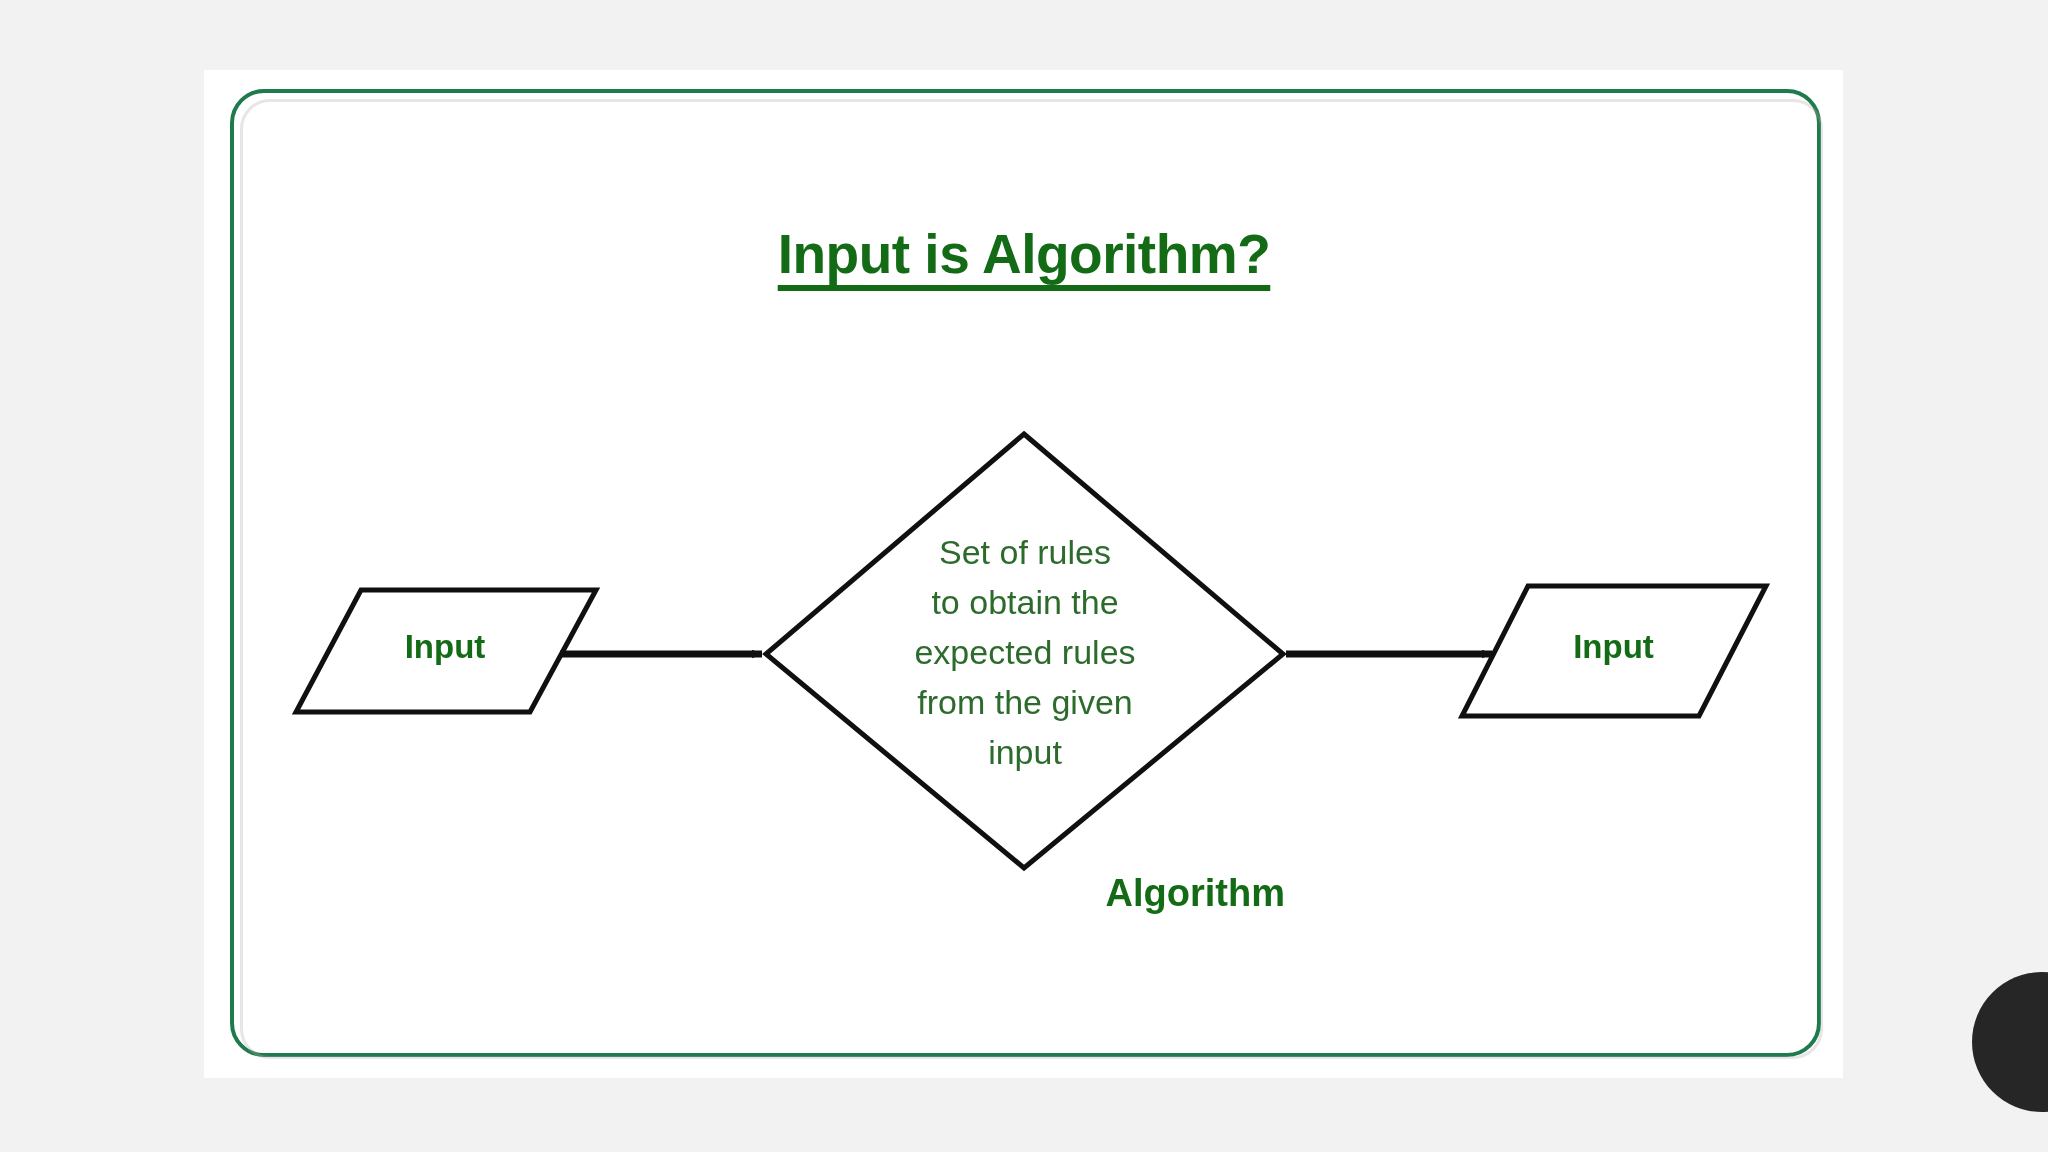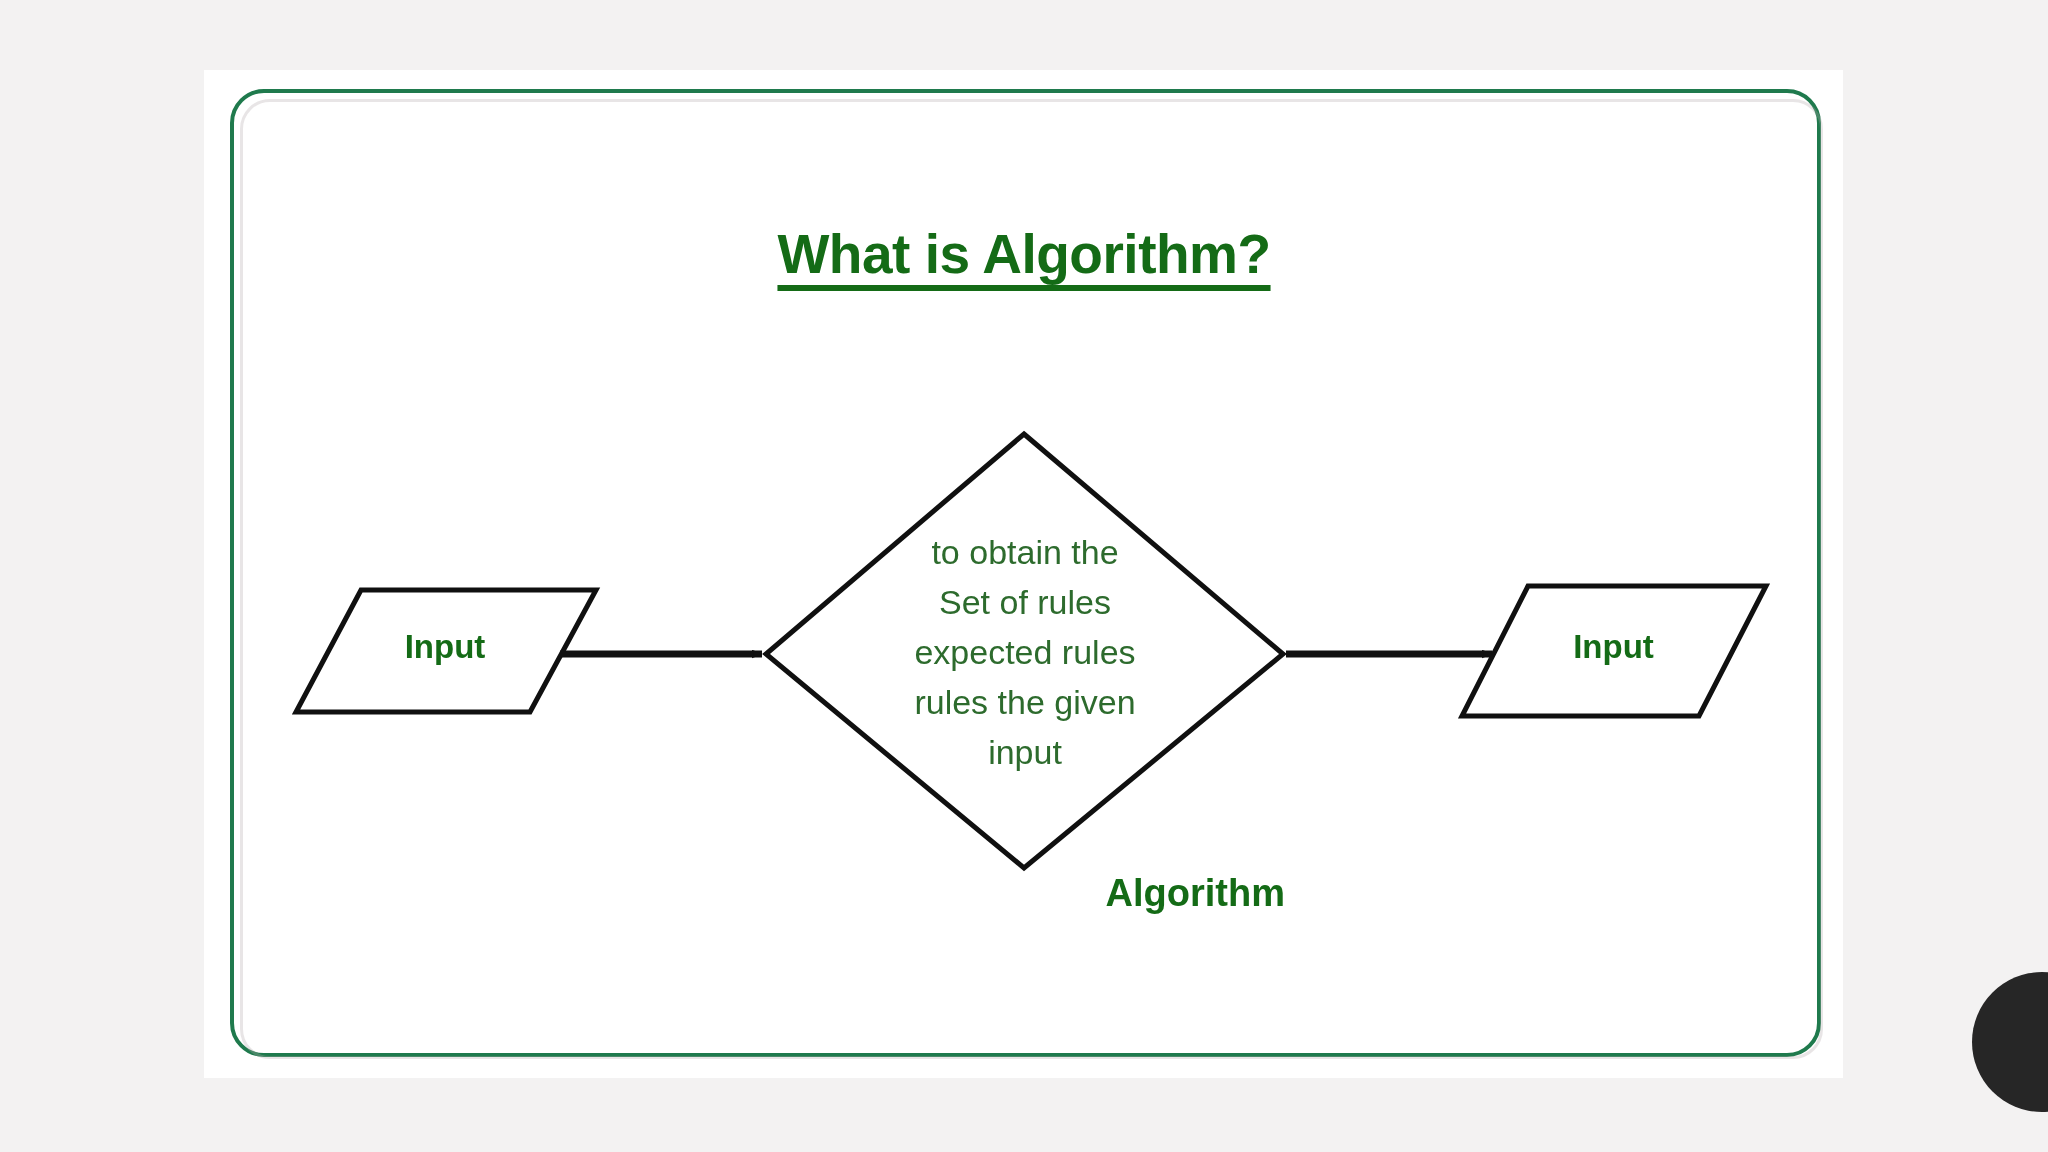--- a/index.html
+++ b/index.html
@@ -146,21 +146,21 @@
 </head>
 <body>
 
 <div id="page-backdrop"></div>
 
 <div id="slide-card"></div>
 <div id="slide-frame"></div>
 <div id="slide-frame-inner-glow"></div>
 
 <div id="title-block">
-  <span id="title-text">What is Algorithm?</span>
+  <span id="title-text">Input is Algorithm?</span>
 </div>
 
 <svg id="diagram-svg" viewBox="0 0 2048 1152" xmlns="http://www.w3.org/2000/svg">
   <defs>
     <marker id="arrowhead" markerWidth="11" markerHeight="9" refX="10.5" refY="4.5" orient="auto" markerUnits="userSpaceOnUse">
       <path d="M0,0 L11,4.5 L0,9 L2.2,4.5 Z" fill="#101010"></path>
     </marker>
   </defs>
 
   <polygon points="361,590 596,590 530,712 296,712" fill="#ffffff" stroke="#101010" stroke-width="5" stroke-linejoin="miter"></polygon>
@@ -170,24 +170,24 @@
   <polygon points="1528,586 1766,586 1699,716 1462,716" fill="#ffffff" stroke="#101010" stroke-width="5" stroke-linejoin="miter"></polygon>
 
   <line x1="560" y1="654" x2="762" y2="654" stroke="#101010" stroke-width="7" marker-end="url(#arrowhead)"></line>
 
   <line x1="1286" y1="654" x2="1492" y2="654" stroke="#101010" stroke-width="7" marker-end="url(#arrowhead)"></line>
 </svg>
 
 <div class="shape-label" id="input-label">Input</div>
 
 <div id="decision-text">
+  <span class="line">Set of rules</span>
   <span class="line">to obtain the</span>
-  <span class="line">Set of rules</span>
   <span class="line">expected rules</span>
-  <span class="line">rules the given</span>
+  <span class="line">from the given</span>
   <span class="line">input</span>
 </div>
 
 <div class="shape-label" id="algorithm-label">Algorithm</div>
 
 <div class="shape-label" id="output-label">Input</div>
 
 <div id="corner-blob"></div>
 
 </body></html>

